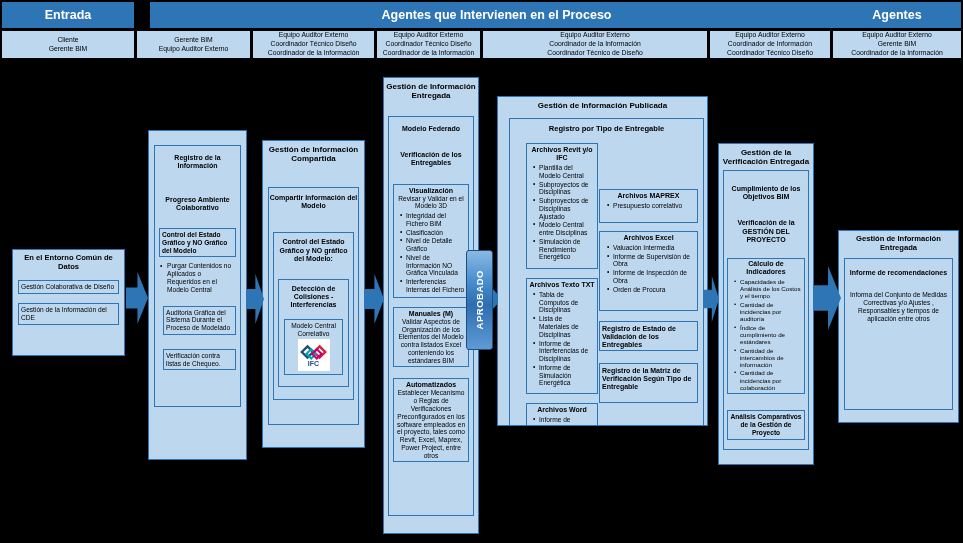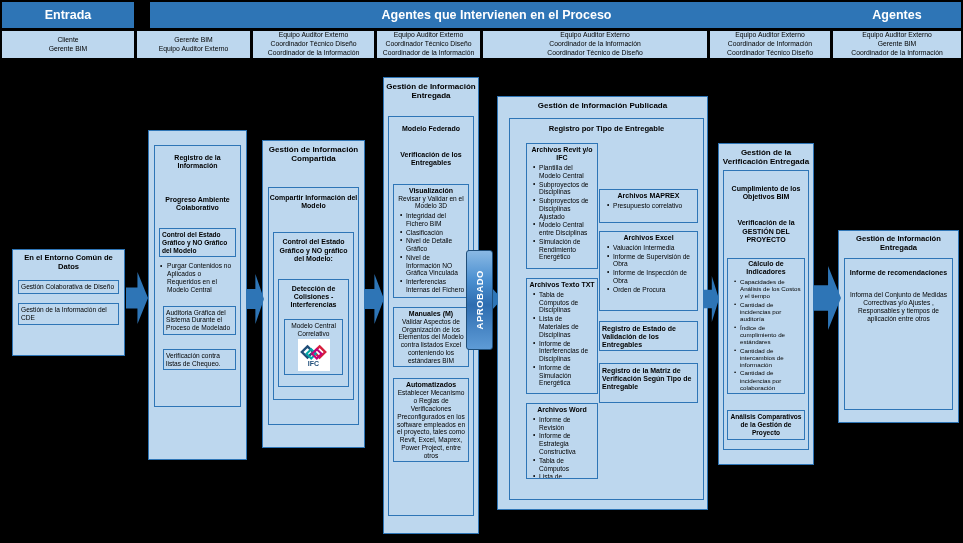--- a/index.html
+++ b/index.html
@@ -133,21 +133,21 @@
         <div>Establecer Mecanismo o Reglas de Verificaciones Preconfigurados en los software empleados en el proyecto, tales como Revit, Excel, Maprex, Power Project, entre otros</div>
       </div>
     </div>
   </div>
 
   <div class="arrow" style="left:468px;top:281px;width:34px;height:36px;"></div>
   <div class="aprobado">
       <span>APROBADO</span>
     </div>
 
-  <div class="box" style="left:497px;top:96px;width:211px;height:414px;">
+  <div class="box" style="left:497px;top:96px;width:211px;height:330px;">
     <div class="t title8">Gestión de Información Publicada</div>
     <div class="frame" style="margin:8px 3px 0 11px;height:382px;">
       <div class="t" style="font-size:7.6px;margin-top:6px;">Registro por Tipo de Entregable</div>
       <div style="display:flex;margin-top:9px;padding:0 5px 0 16px;justify-content:space-between;">
         <div style="width:72px;">
           <div class="frame small" style="padding:2px 1px;height:126px;">
             <div class="t" style="font-size:7px;">Archivos Revit y/o IFC</div>
             <ul class="bul">
                 <li>Plantilla del Modelo Central</li>
                 <li>Subproyectos de Disciplinas</li>

